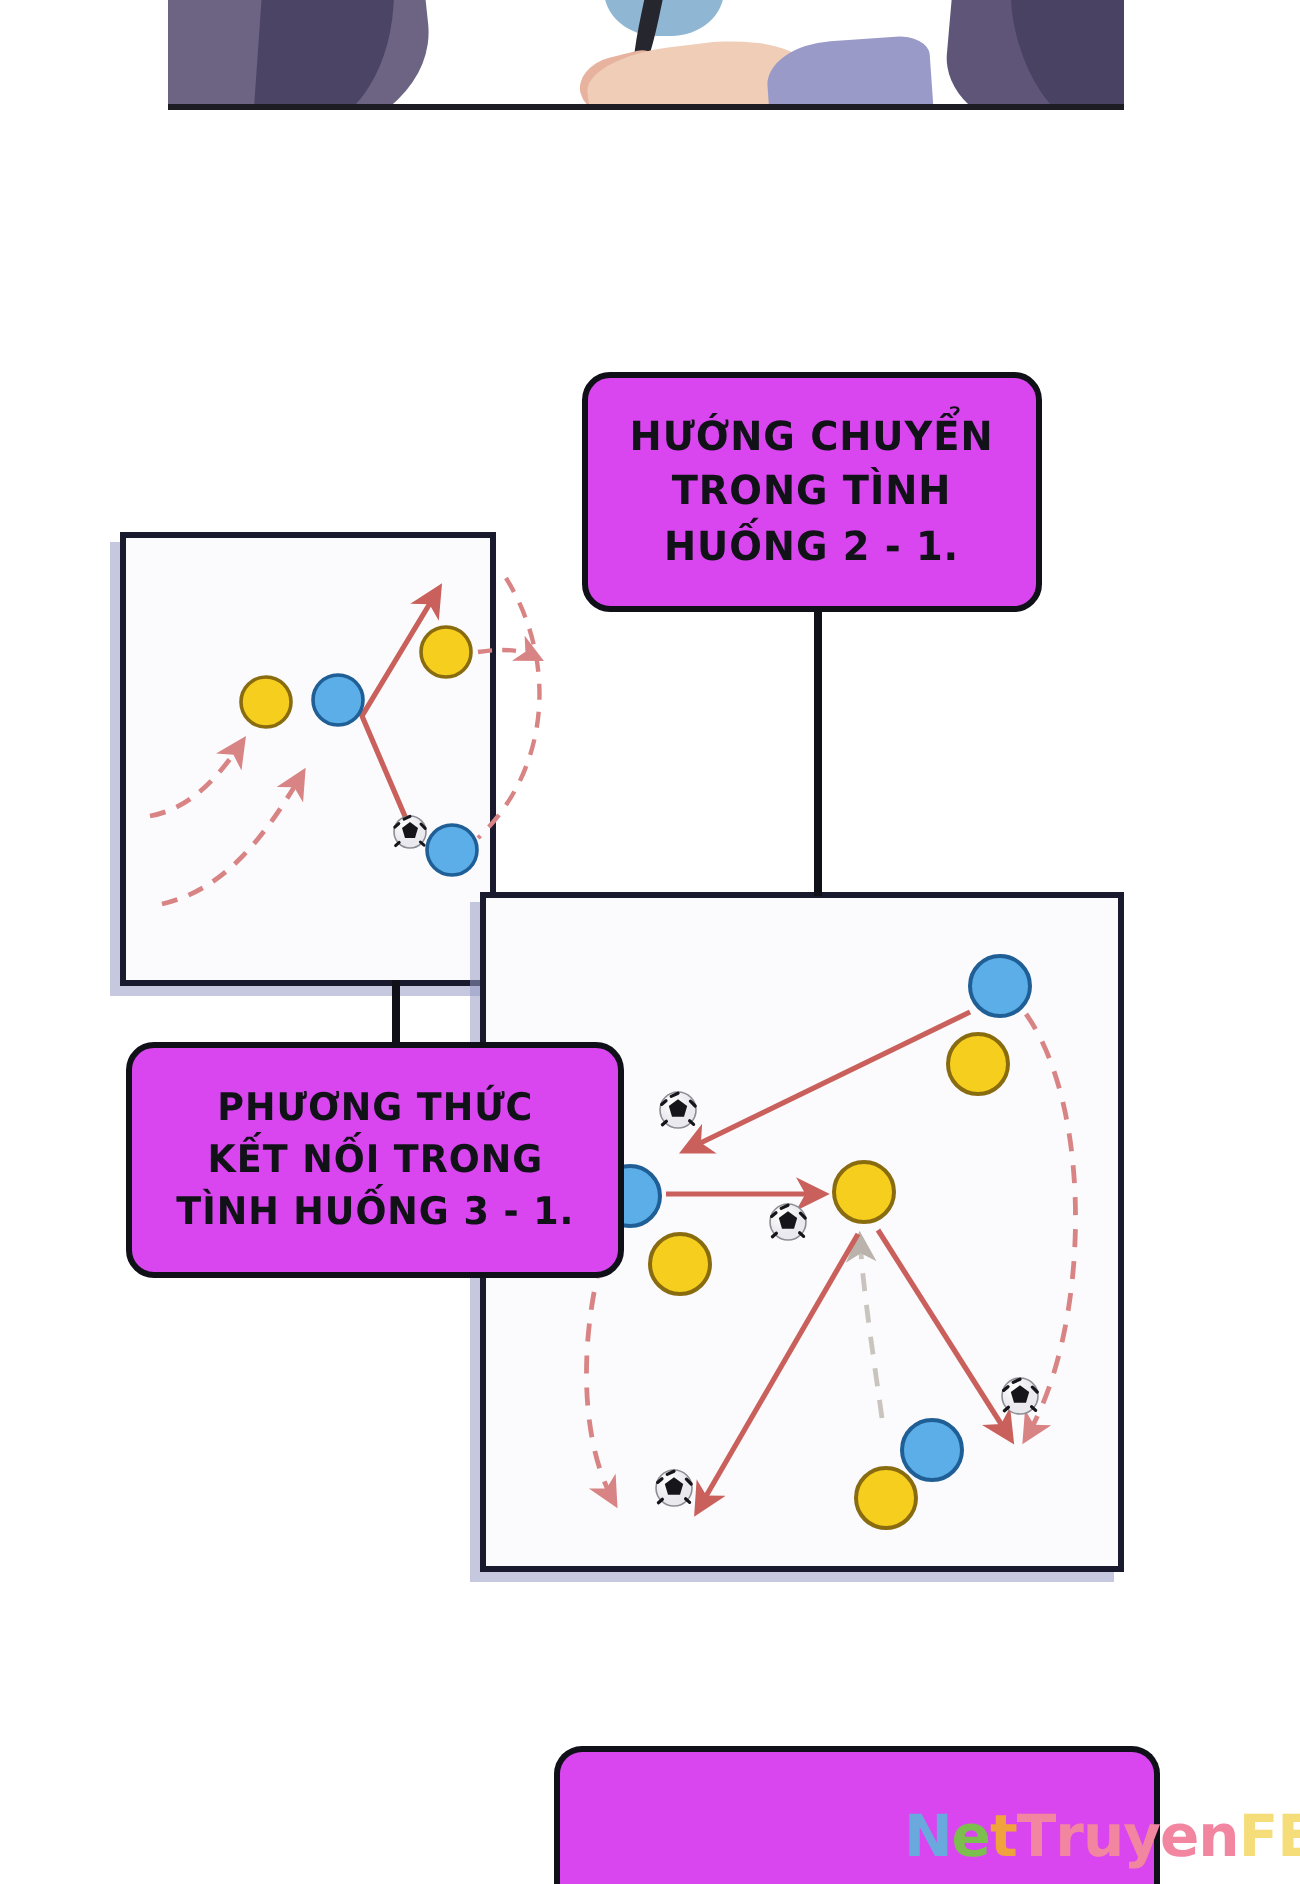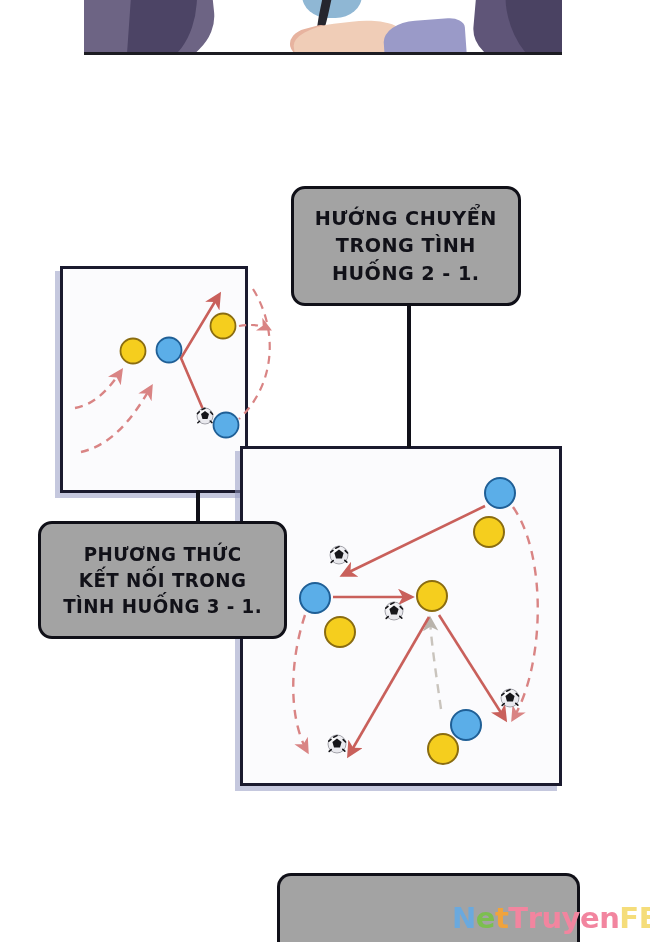--- a/index.html
+++ b/index.html
@@ -111,21 +111,21 @@
     position: absolute;
     left: 0; top: 0;
     width: 100%;
     height: 100%;
     overflow: visible;
   }
 
   
   .bubble {
     position: absolute;
-    background: #a3a3a3;
+    background: #d946ef;
     border: 3px solid #101018;
     border-radius: 14px;
     display: flex;
     align-items: center;
     justify-content: center;
     z-index: 6;
   }
   .bubble-text {
     text-align: center;
     font-family: "DejaVu Sans", sans-serif;
@@ -136,21 +136,21 @@
     white-space: pre-line;
     transform: scaleX(0.96);
   }
   #bubble-1 {
     left: 291px; top: 186px;
     width: 224px; height: 114px;
   }
   #bubble-1 .bubble-text { font-size: 20px; }
 
   #bubble-2 {
-    left: 38px; top: 521px;
+    left: 63px; top: 521px;
     width: 243px; height: 112px;
   }
   #bubble-2 .bubble-text { font-size: 19px; }
 
   #bubble-3 {
     left: 277px; top: 873px;
     width: 297px; height: 120px;
     border-radius: 14px 14px 0 0;
     border-bottom: none;
     align-items: flex-end;

